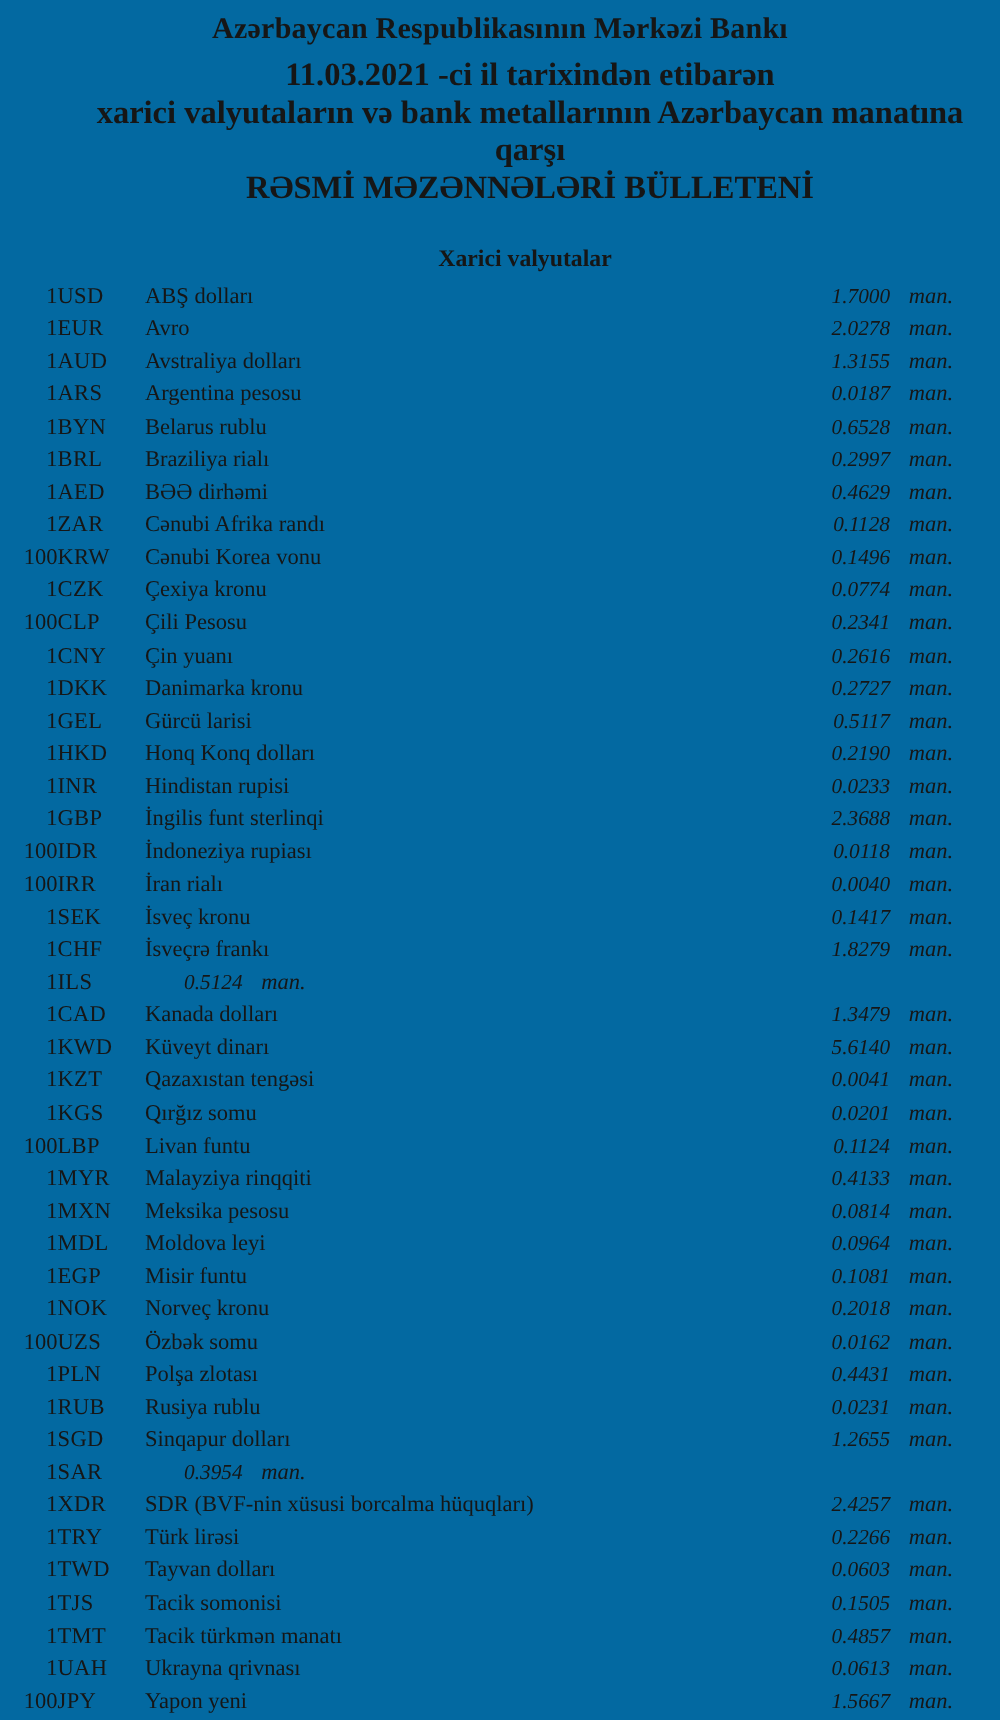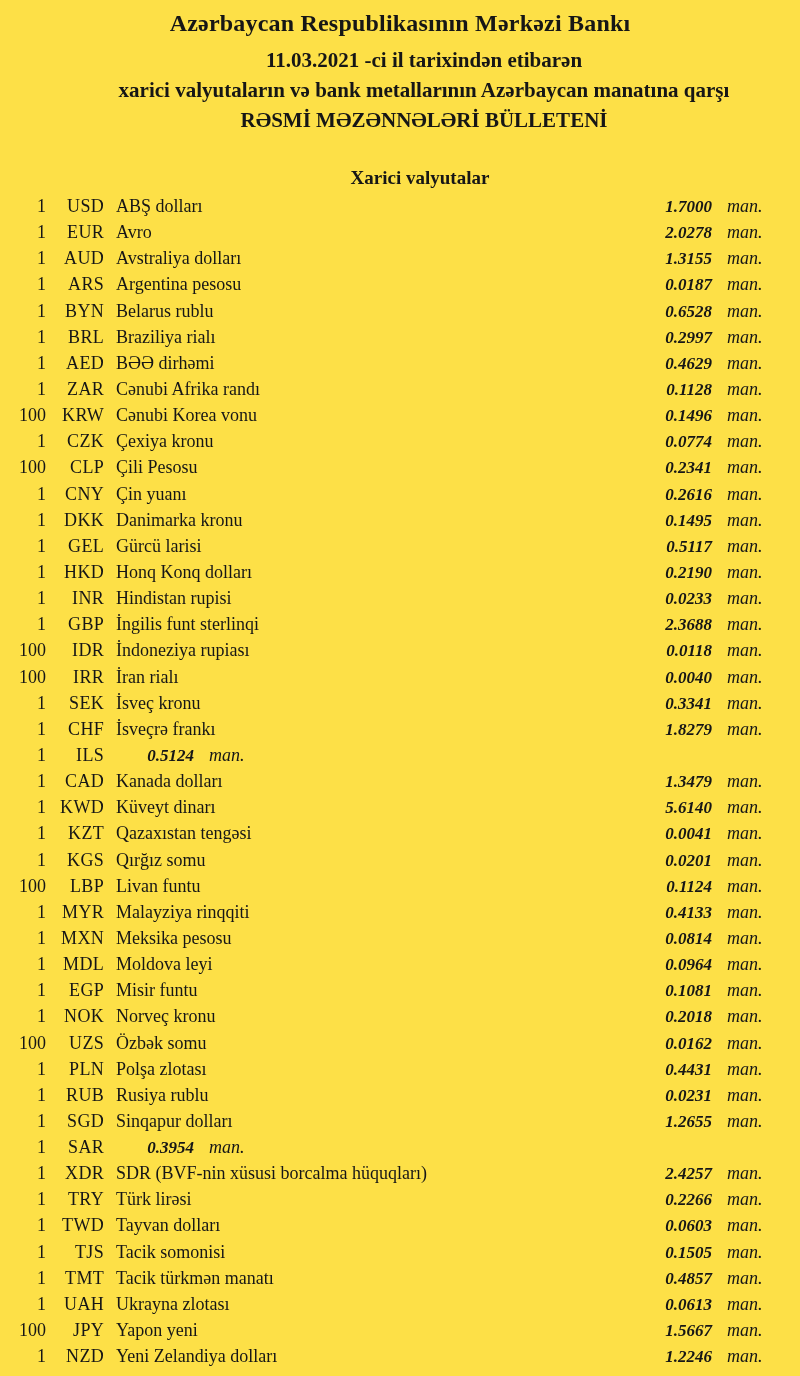--- a/index.html
+++ b/index.html
@@ -4,38 +4,38 @@
 <style>
   html, body {
     margin: 0;
     padding: 0;
     background: #ffffff;
   }
   .page {
     position: relative;
     width: 800px;
     height: 1376px;
-    background: #fde047;
+    background: #0369a1;
     color: #161616;
     font-family: "Liberation Serif", "DejaVu Serif", serif;
     overflow: hidden;
     box-sizing: border-box;
   }
   .header {
     text-align: center;
     padding-top: 7px;
     font-weight: bold;
   }
   .title {
     font-size: 24px;
     line-height: 33px;
     letter-spacing: 0.2px;
   }
   .sub {
-    font-size: 21px;
+    font-size: 26px;
     line-height: 30px;
     padding-left: 48px;
   }
   .sub.first {
     margin-top: 5px;
   }
   .section-title {
     margin-top: 31px;
     text-align: center;
     font-weight: bold;
@@ -53,35 +53,35 @@
     height: 26.15px;
     font-size: 18px;
   }
   .c-qty {
     width: 46px;
     text-align: right;
     flex: none;
   }
   .c-code {
     width: 58px;
-    text-align: right;
+    text-align: left;
     flex: none;
     letter-spacing: 0.3px;
   }
   .c-name {
     flex: 1 1 auto;
     padding-left: 12px;
     white-space: nowrap;
     overflow: hidden;
   }
   .c-rate {
     width: 90px;
     flex: none;
     text-align: right;
-    font-weight: bold;
+    font-weight: normal;
     font-style: italic;
     font-size: 17px;
   }
   .c-unit {
     width: 58px;
     flex: none;
     padding-left: 15px;
     box-sizing: content-box;
     width: 43px;
     font-style: italic;
@@ -183,21 +183,21 @@
       <span class="c-qty">1</span>
       <span class="c-code">CNY</span>
       <span class="c-name">Çin yuanı</span>
       <span class="c-rate">0.2616</span>
       <span class="c-unit">man.</span>
     </div>
       <div class="row">
       <span class="c-qty">1</span>
       <span class="c-code">DKK</span>
       <span class="c-name">Danimarka kronu</span>
-      <span class="c-rate">0.1495</span>
+      <span class="c-rate">0.2727</span>
       <span class="c-unit">man.</span>
     </div>
       <div class="row">
       <span class="c-qty">1</span>
       <span class="c-code">GEL</span>
       <span class="c-name">Gürcü larisi</span>
       <span class="c-rate">0.5117</span>
       <span class="c-unit">man.</span>
     </div>
       <div class="row">
@@ -232,21 +232,21 @@
       <span class="c-qty">100</span>
       <span class="c-code">IRR</span>
       <span class="c-name">İran rialı</span>
       <span class="c-rate">0.0040</span>
       <span class="c-unit">man.</span>
     </div>
       <div class="row">
       <span class="c-qty">1</span>
       <span class="c-code">SEK</span>
       <span class="c-name">İsveç kronu</span>
-      <span class="c-rate">0.3341</span>
+      <span class="c-rate">0.1417</span>
       <span class="c-unit">man.</span>
     </div>
       <div class="row">
       <span class="c-qty">1</span>
       <span class="c-code">CHF</span>
       <span class="c-name">İsveçrə frankı</span>
       <span class="c-rate">1.8279</span>
       <span class="c-unit">man.</span>
     </div>
       <div class="row">
@@ -390,21 +390,21 @@
       <div class="row">
       <span class="c-qty">1</span>
       <span class="c-code">TMT</span>
       <span class="c-name">Tacik türkmən manatı</span>
       <span class="c-rate">0.4857</span>
       <span class="c-unit">man.</span>
     </div>
       <div class="row">
       <span class="c-qty">1</span>
       <span class="c-code">UAH</span>
-      <span class="c-name">Ukrayna zlotası</span>
+      <span class="c-name">Ukrayna qrivnası</span>
       <span class="c-rate">0.0613</span>
       <span class="c-unit">man.</span>
     </div>
       <div class="row">
       <span class="c-qty">100</span>
       <span class="c-code">JPY</span>
       <span class="c-name">Yapon yeni</span>
       <span class="c-rate">1.5667</span>
       <span class="c-unit">man.</span>
     </div>

